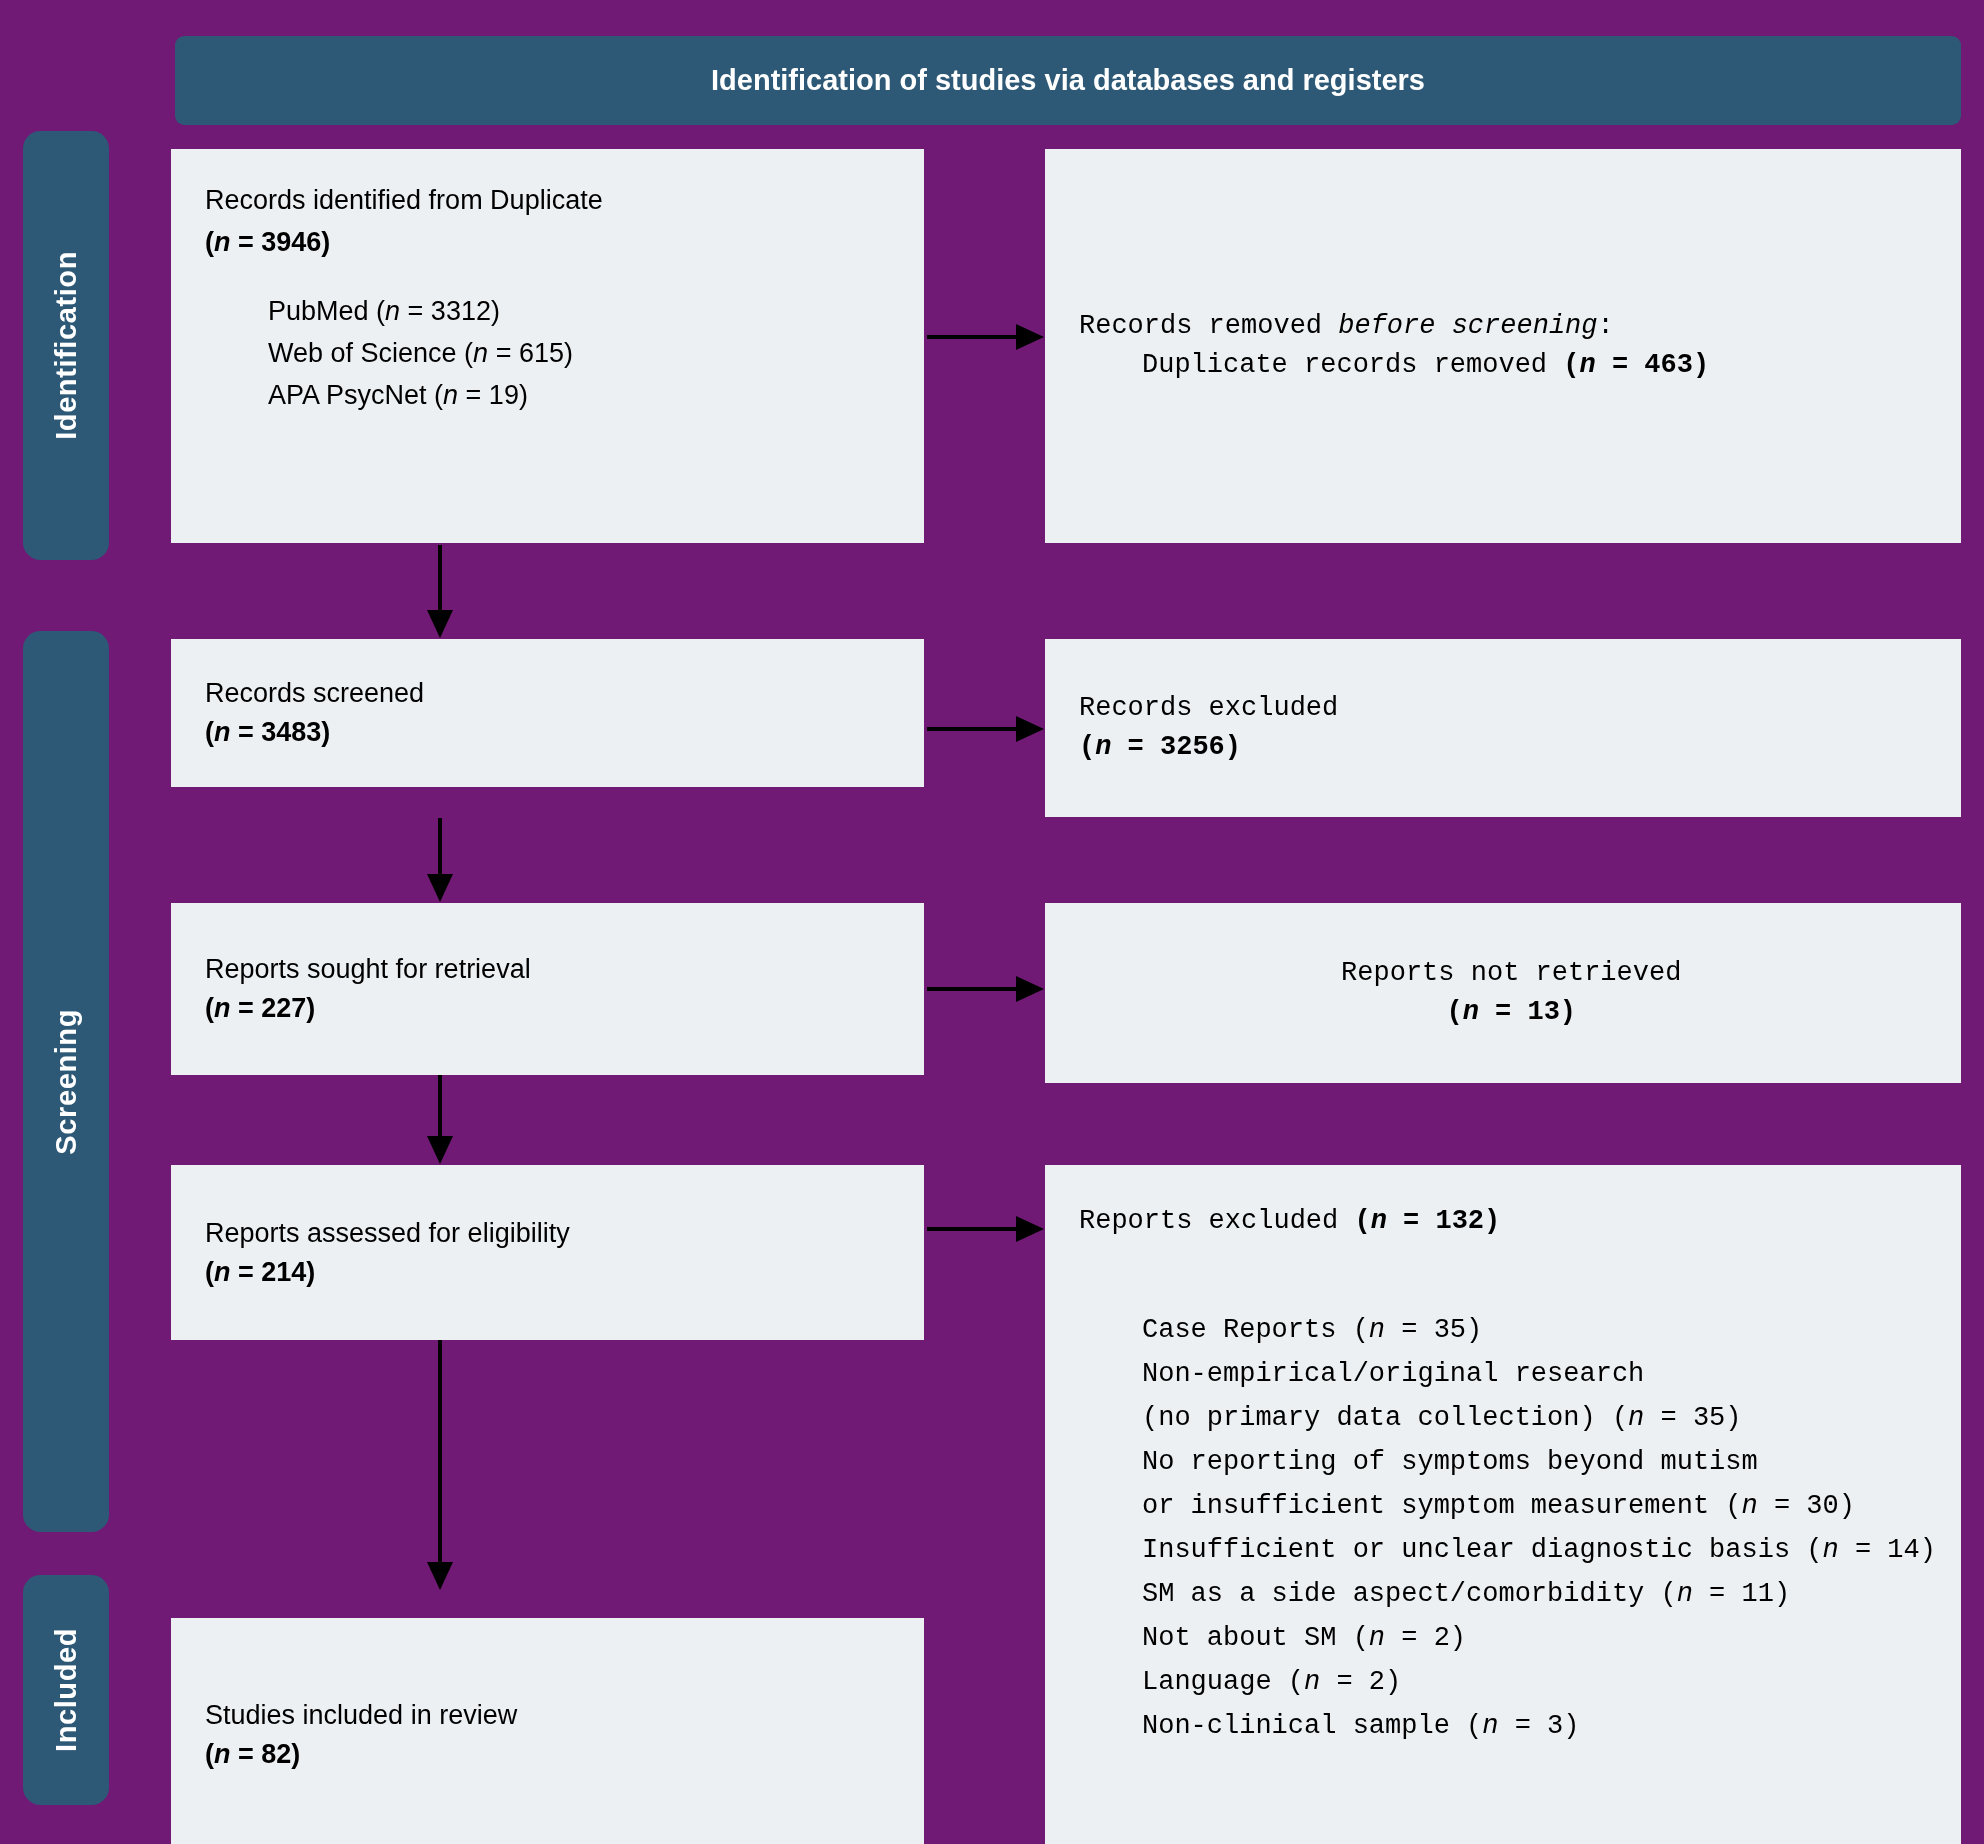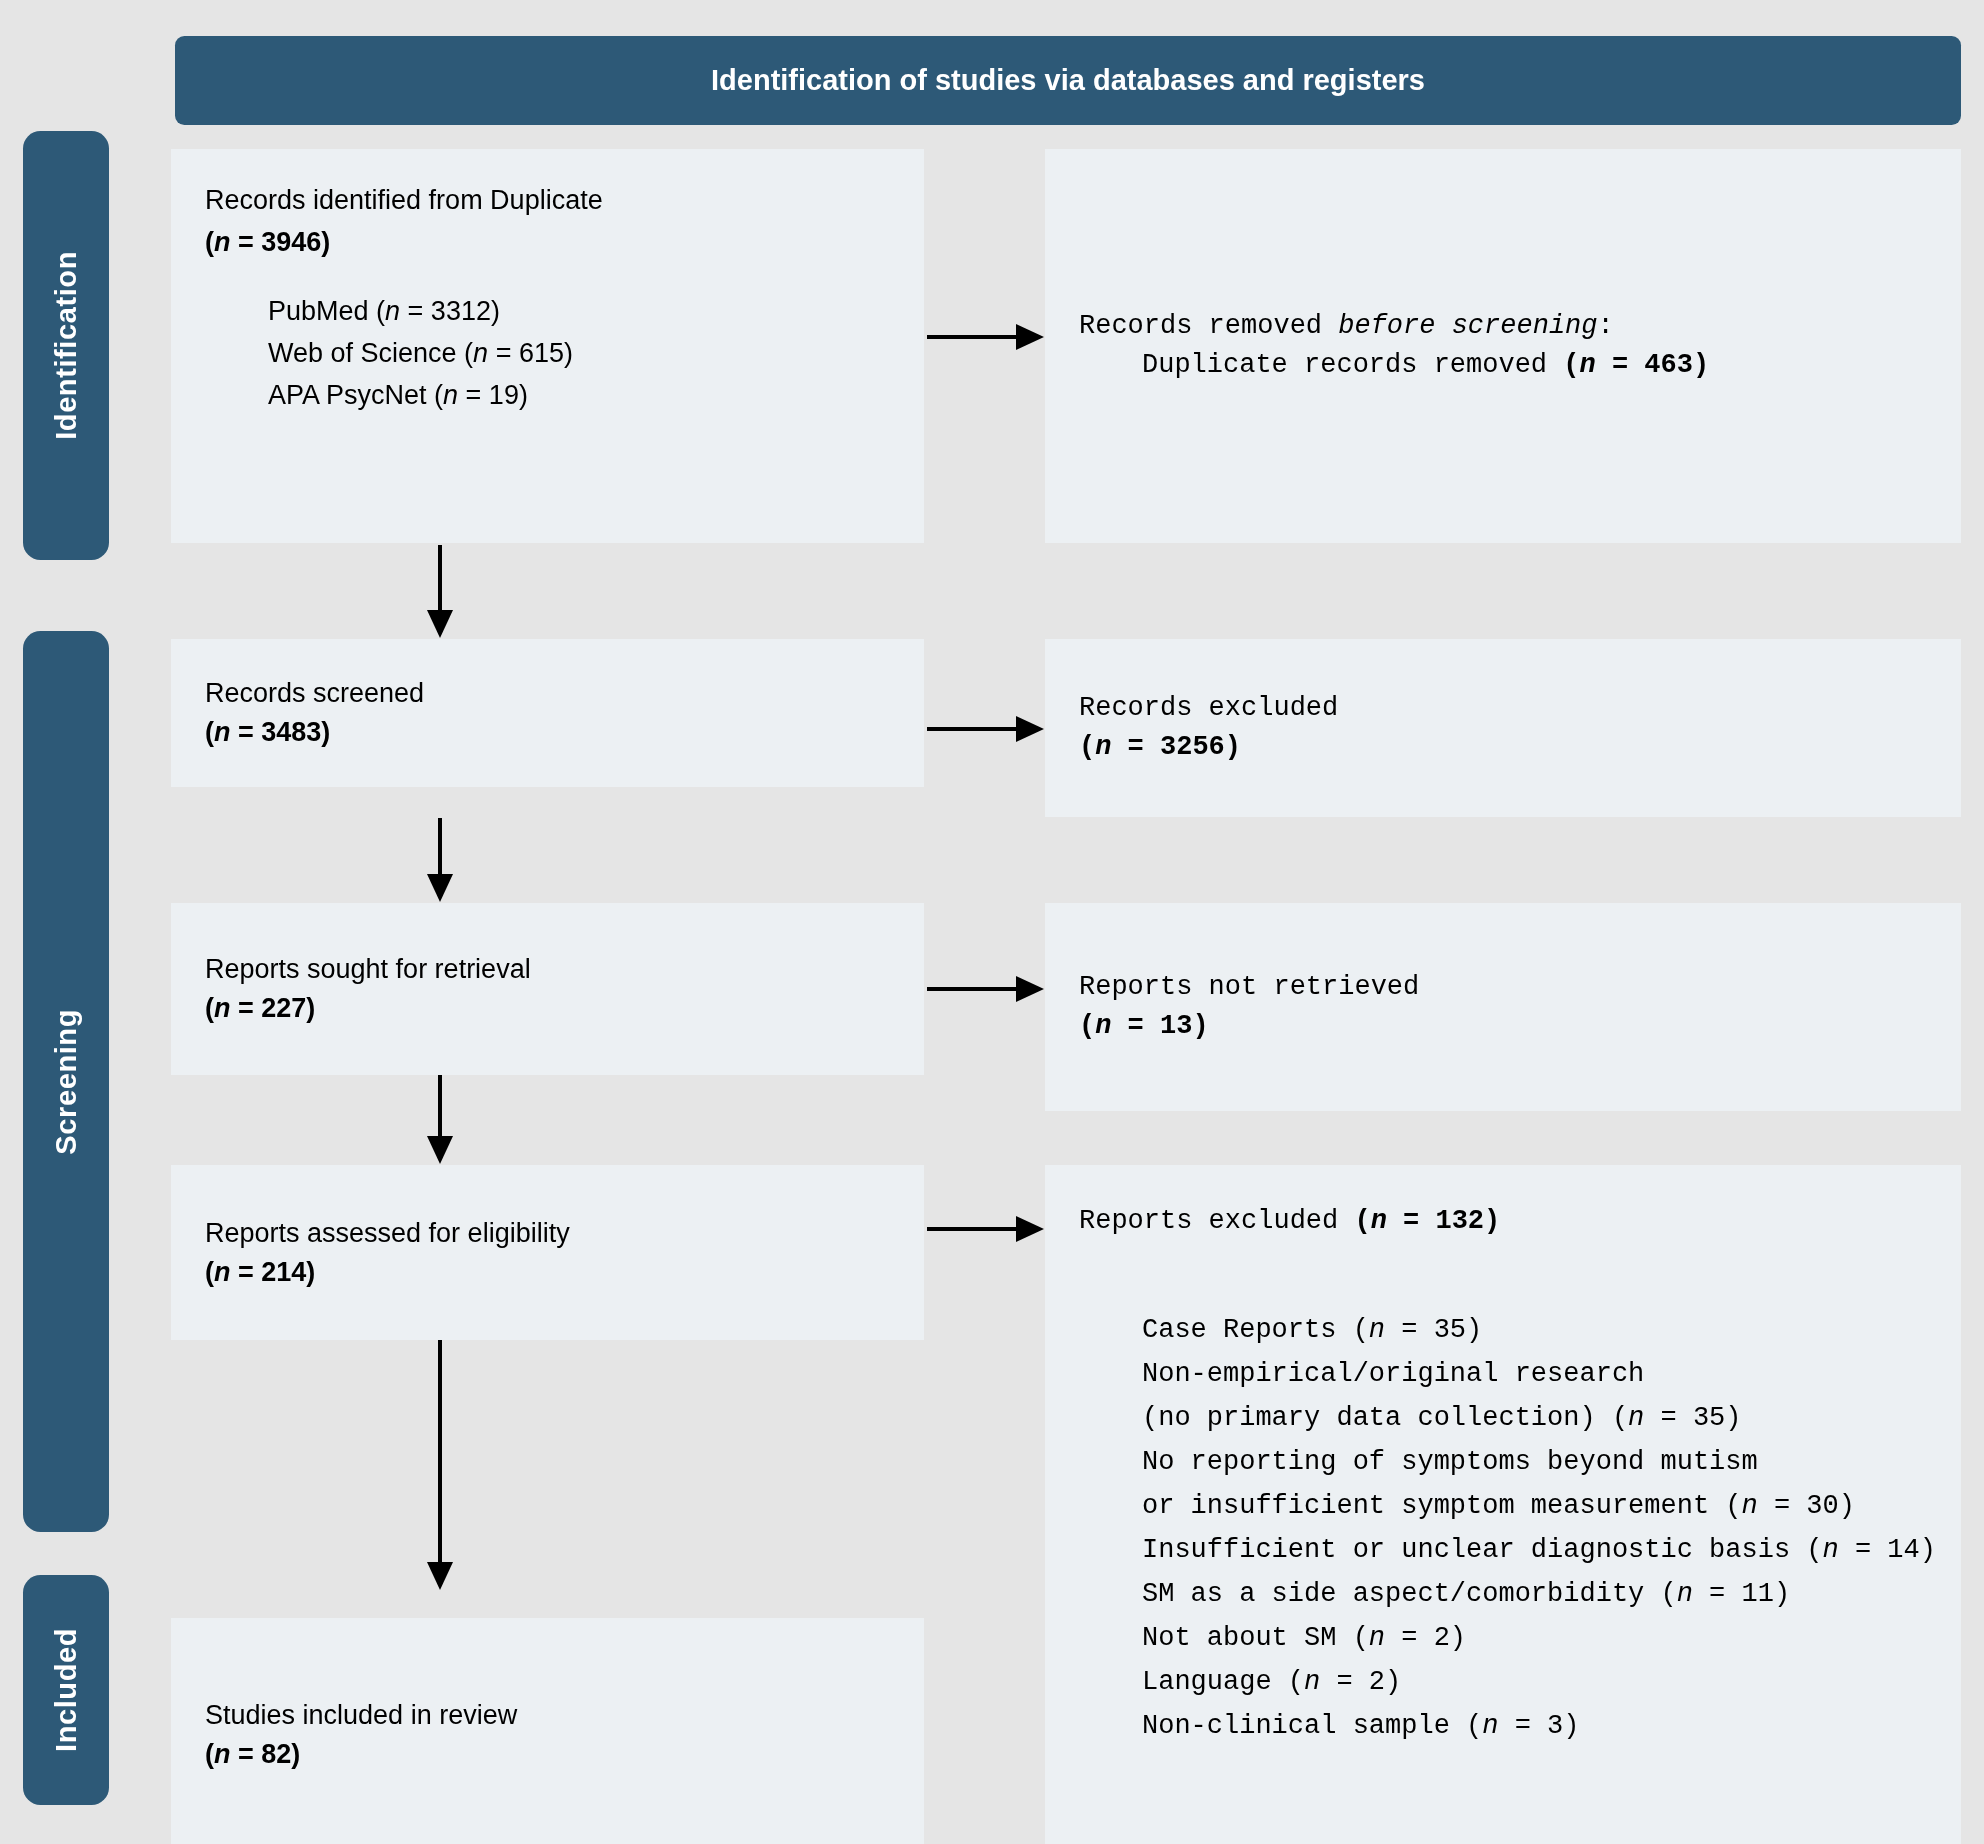--- a/index.html
+++ b/index.html
@@ -1,19 +1,19 @@
 <!DOCTYPE html>
 <html style="--bar: #2d5977; --box: #ecf0f3; --arrow: #000000;font-size:9.3px"><head>
 <meta charset="utf-8">
 <style>
   html,body { margin:0; padding:0; background:#ffffff; }
   #page {
     position:relative;
     width:1985px; height:1845px;
-    background:#e5e5e5;
+    background:#701a75;
     font-family:"Liberation Sans", sans-serif;
     color:#000000;
   }
   .header-bar {
     position:absolute; left:175px; top:36px; width:1786px; height:89px;
     background:var(--bar,#2d5977);
     border-radius:9.3px;
     display:flex; align-items:center; justify-content:center;
     color:#ffffff; font-size:29px; font-weight:700;
   }
@@ -41,21 +41,21 @@
   .rbox { left:1045px; width:916px;font-family:Liberation Mono, monospace; }
   .center2 {
     display:flex; flex-direction:column; justify-content:center;
     padding-left:34px; padding-right:17.5px; box-sizing:border-box;
   }
   #box-identified       { top:149px;  height:394px; padding:30px 17.5px 0 34px; box-sizing:border-box; line-height:42px; }
   #rbox-removed         { top:149px;  height:394px; }
   #box-screened         { top:639px; height:148px; }
   #rbox-excluded        { top:639px; height:178px; }
   #box-sought           { top:903px; height:172px; }
-  #rbox-notretrieved    { top:903px; height:208px; }
+  #rbox-notretrieved    { top:903px; height:180px;align-items:center; }
   #box-assessed         { top:1165px; height:175px; }
   #rbox-reports-excluded{ top:1165px; height:834px; padding:34px 17.5px 0 34px; box-sizing:border-box; line-height:44px; }
   #box-included         { top:1591px; height:234px;margin-top:27px; }
 
   .bold { font-weight:700; }
   .indent { padding-left:63px; }
   .src-list { margin-top:27px; }
   .reason-list { margin-top:65px; }
   .box i { font-style:italic; }
 

